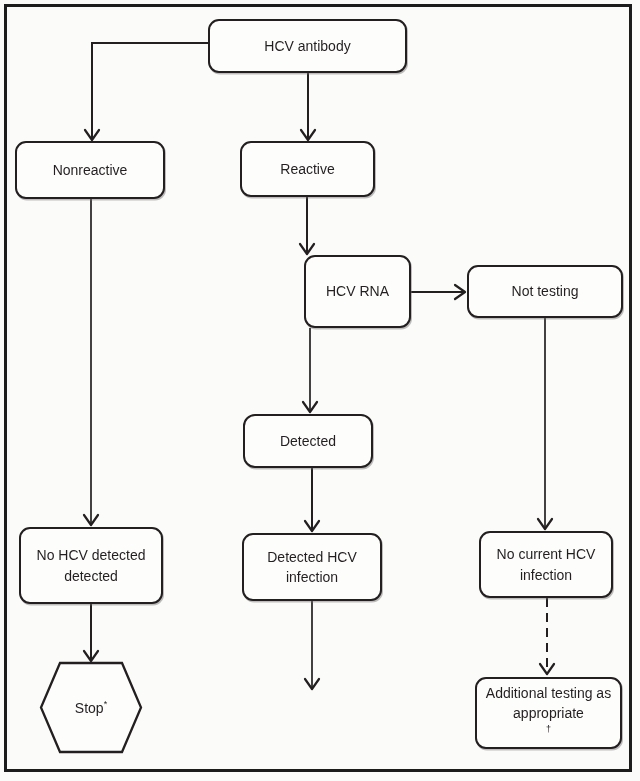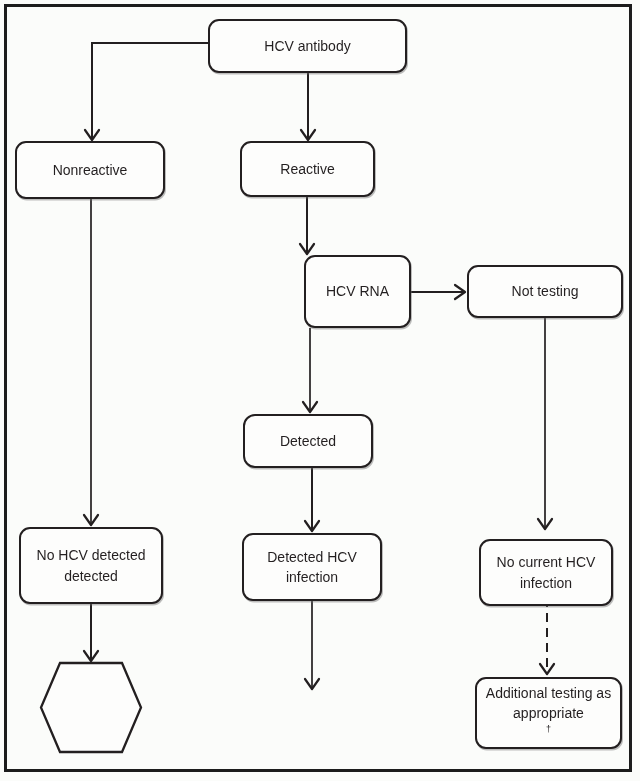--- a/index.html
+++ b/index.html
@@ -129,23 +129,26 @@
   </div>
 
   <div class="node pad10" style="left:19px; top:527px; width:144px; height:77px;">
     <span>No HCV detected detected</span>
   </div>
 
   <div class="node pad10" style="left:242px; top:533px; width:140px; height:68px;">
     <span>Detected HCV infection</span>
   </div>
 
-  <div class="node pad8" style="left:479px; top:531px; width:134px; height:67px;margin-top:8px;">
+  <div class="node pad8" style="left:479px; top:531px; width:134px; height:67px;">
     <span>No current HCV infection</span>
   </div>
 
 
   <div class="node pad8" style="left:475px; top:677px; width:147px; height:72px;">
     <span><span>Additional testing as appropriate</span><sup>†</sup></span>
   </div>
 
+  <div class="hex-label" style="left:41px; top:663px; width:100px; height:89px;">
+    <span><span>Stop</span><sup>*</sup></span>
+  </div>
 
 </div>
 
 </body></html>

